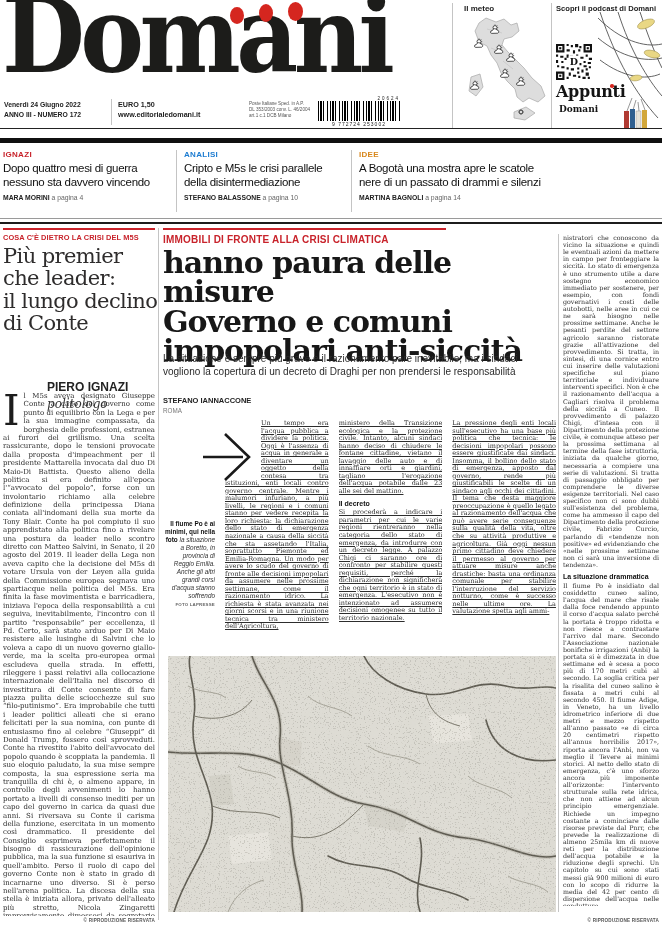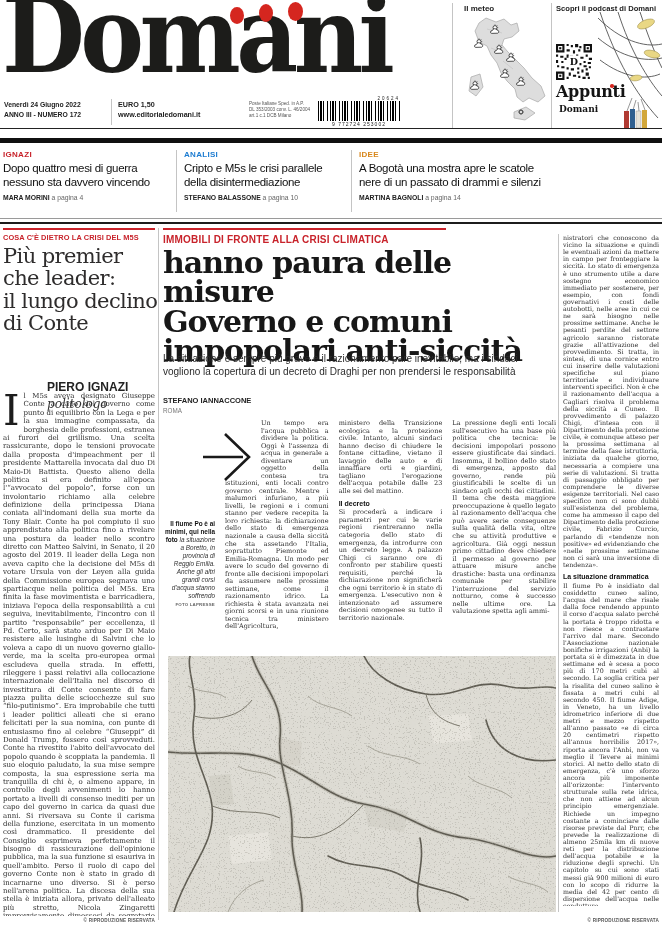--- a/index.html
+++ b/index.html
@@ -51,21 +51,21 @@
   .ma-kicker{position:absolute;left:163px;top:234px;width:393px;font-size:10px;font-weight:bold;color:#c8232b;letter-spacing:.2px;}
   .ma-head{position:absolute;left:163px;top:248px;width:395px;font-family:"DejaVu Serif",serif;font-weight:bold;
            font-size:30px;line-height:.98;letter-spacing:-1px;color:#171717;}
   .ma-stand{position:absolute;left:163px;top:352px;width:390px;font-size:10px;line-height:1.3;color:#2b2b2b;}
   .ma-by{position:absolute;left:163px;top:396px;font-size:7.5px;line-height:1.4;}
   .ma-by .nm{font-weight:bold;}
   .ma-by .loc{display:block;font-size:6.3px;color:#777;}
   .ma-body{position:absolute;left:163px;top:420px;width:393px;height:234px;display:grid;
            grid-template-columns:52px 1fr 1fr 1fr;column-gap:10px;}
   .ma-col{overflow:hidden;font-family:"DejaVu Serif",serif;font-size:6.5px;line-height:1.16;text-align:justify;color:#2d2d2d;height:234px;}
-  .ma-col p{margin:0;}
+  .ma-col p{margin:0;text-decoration:underline;}
   .float-l{float:left;width:36px;height:56px;}
   .arrow-svg{position:absolute;left:203px;top:428px;}
   .sub-head{font-family:"Liberation Sans",sans-serif;font-weight:bold;font-size:7px;margin:5px 0 1px;color:#111;}
   .gutter{position:relative;}
   .caption{margin-top:100px;text-align:right;font-size:6.4px;line-height:1.25;}
   .cap-b{font-weight:bold;color:#111;}
   .cap-i{font-family:Liberation Sans, sans-serif;font-style:italic;color:#333;text-align:right;}
   .cap-credit{display:block;font-size:4.4px;font-weight:bold;color:#666;margin-top:2px;letter-spacing:.2px;}
 
   

